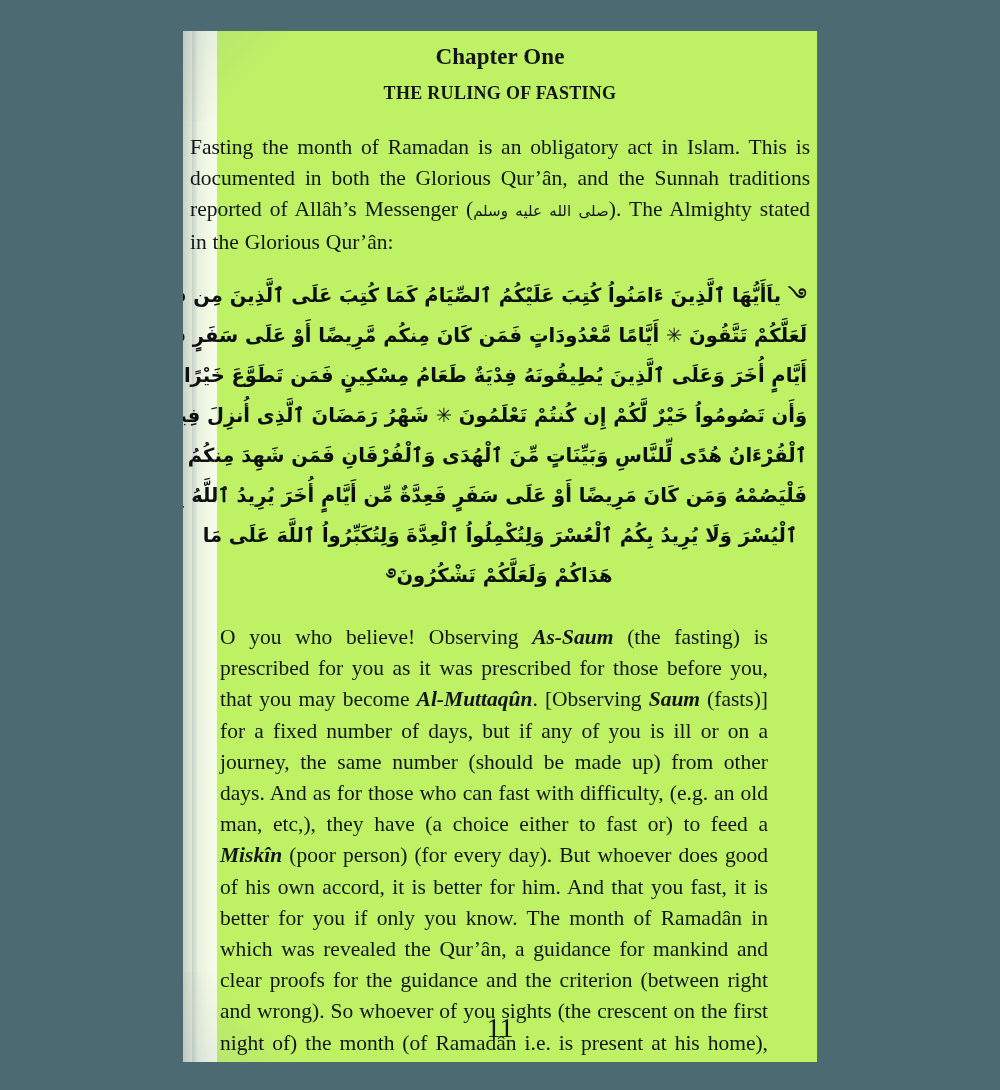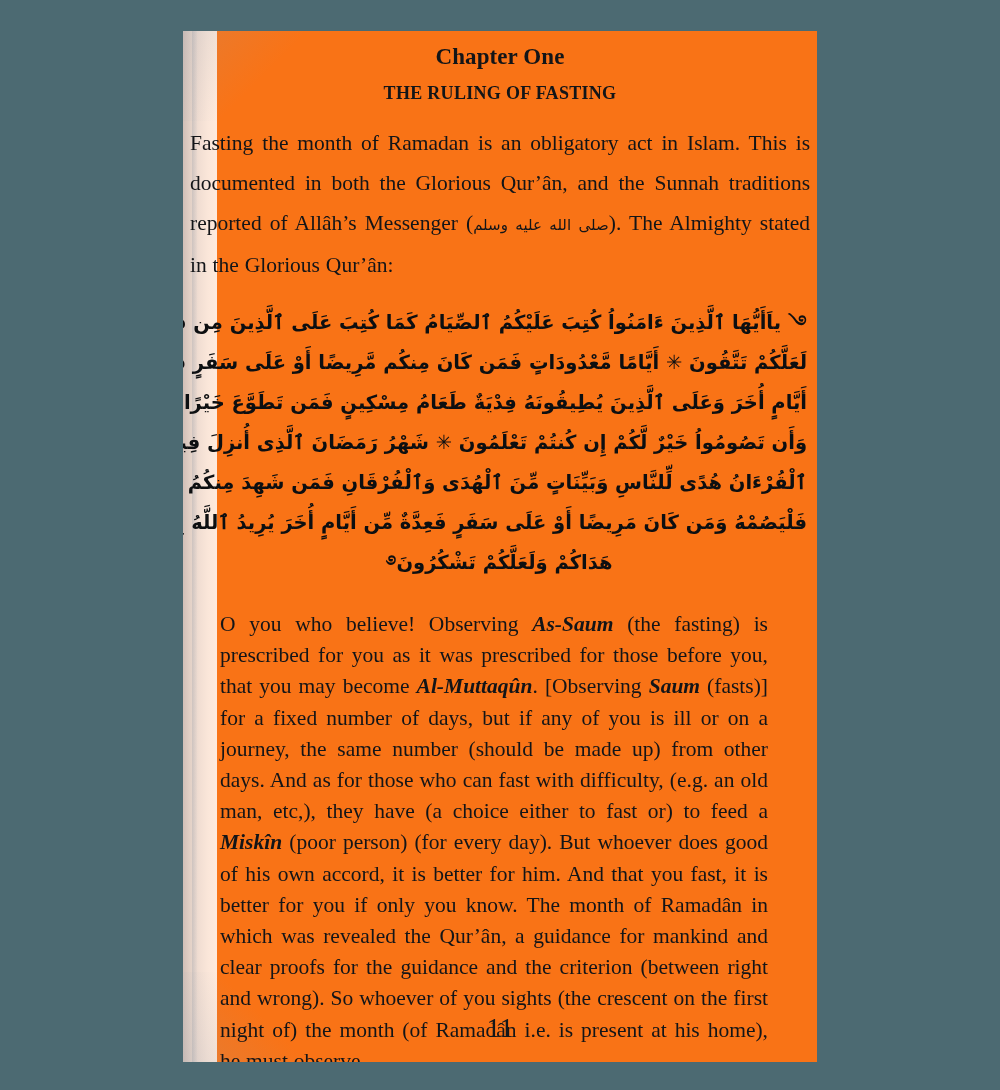--- a/index.html
+++ b/index.html
@@ -21,21 +21,21 @@
     height: 1090px;
   }
 
   
   #page {
     position: absolute;
     left: 183px;
     top: 31px;
     width: 634px;
     height: 1031px;
-    background: #f97316;
+    background: #bef264;
     overflow: hidden;
   }
 
   
   .gutter-shadow {
     position: absolute;
     left: 0;
     top: 0;
     width: 34px;
     height: 100%;
@@ -88,23 +88,23 @@
   .chapter-title {
     margin: 13px 0 0 0;
     text-align: center;
     font-weight: bold;
     font-size: 18px;
     letter-spacing: .3px;
   }
 
   
   .intro {
-    margin: 19px 7px 0 7px;
+    margin: 28px 7px 0 7px;
     font-size: 21.5px;
-    line-height: 40px;
+    line-height: 31px;
     text-align: justify;
     text-justify: inter-word;
     word-spacing: .5px;
   }
   .intro .sallallahu {
     font-family: "DejaVu Sans", sans-serif;
     font-size: 15px;
     direction: rtl;
     unicode-bidi: isolate;
     letter-spacing: 0;
@@ -172,20 +172,21 @@
       </p>
 
       <div class="ayah-block">
 
       <div class="ayah-line">࿓ ياَأَيُّهَا ٱلَّذِينَ ءَامَنُواُ كُتِبَ عَلَيْكُمُ ٱلصِّيَامُ كَمَا كُتِبَ عَلَى ٱلَّذِينَ مِن قَبْلِكُمْ</div>
           <div class="ayah-line">لَعَلَّكُمْ تَتَّقُونَ ✳ أَيَّامًا مَّعْدُودَاتٍ فَمَن كَانَ مِنكُم مَّرِيضًا أَوْ عَلَى سَفَرٍ فَعِدَّةٌ مِّن</div>
           <div class="ayah-line">أَيَّامٍ أُخَرَ وَعَلَى ٱلَّذِينَ يُطِيقُونَهُ فِدْيَةٌ طَعَامُ مِسْكِينٍ فَمَن تَطَوَّعَ خَيْرًا فَهُوَ خَيْرٌ لَّهُ</div>
           <div class="ayah-line">وَأَن تَصُومُواُ خَيْرٌ لَّكُمْ إِن كُنتُمْ تَعْلَمُونَ ✳ شَهْرُ رَمَضَانَ ٱلَّذِى أُنزِلَ فِيهِ</div>
           <div class="ayah-line">ٱلْقُرْءَانُ هُدًى لِّلنَّاسِ وَبَيِّنَاتٍ مِّنَ ٱلْهُدَى وَٱلْفُرْقَانِ فَمَن شَهِدَ مِنكُمُ ٱلشَّهْرَ</div>
           <div class="ayah-line">فَلْيَصُمْهُ وَمَن كَانَ مَرِيضًا أَوْ عَلَى سَفَرٍ فَعِدَّةٌ مِّن أَيَّامٍ أُخَرَ يُرِيدُ ٱللَّهُ بِكُمُ</div>
+          <div class="ayah-line">ٱلْيُسْرَ وَلَا يُرِيدُ بِكُمُ ٱلْعُسْرَ وَلِتُكْمِلُواُ ٱلْعِدَّةَ وَلِتُكَبِّرُواُ ٱللَّهَ عَلَى مَا</div>
           <div class="ayah-line last">هَدَاكُمْ وَلَعَلَّكُمْ تَشْكُرُونَ࿔</div>
         </div>
 
       <p class="translation">
         
       <span>O you who believe! Observing </span><i>As-Saum</i><span> (the  fasting) is prescribed  for  you  as  it  was  prescribed  for those before you,  that  you may become </span><i>Al-Muttaqûn</i><span>. [Observing </span><i>Saum</i><span> (fasts)]  for  a  fixed  number of days, but if any of you is ill or  on  a  journey,  the  same  number  (should  be made up) from  other   days.  And  as  for those who can fast with difficulty,  (e.g. an old man, etc,), they have (a choice either to  fast  or)  to  feed  a </span><i>Miskîn</i><span> (poor person) (for every day). But  whoever  does  good  of his own accord, it is better for him.  And  that  you  fast,  it  is  better  for  you  if only you know.  The  month  of  Ramadân in which was revealed the Qur’ân,  a  guidance  for  mankind  and  clear proofs for the guidance  and  the  criterion  (between right and wrong). So whoever  of  you  sights  (the   crescent on the first night of) the month (of Ramadân i.e. is present at his home), he must observe  </span></p>
 
     </div>
 
     <div class="folio">11</div>

